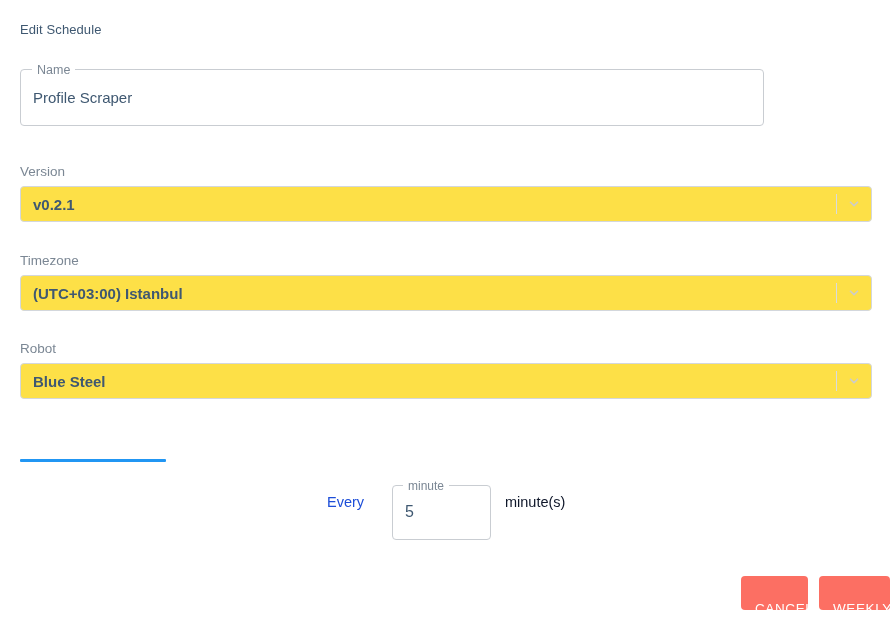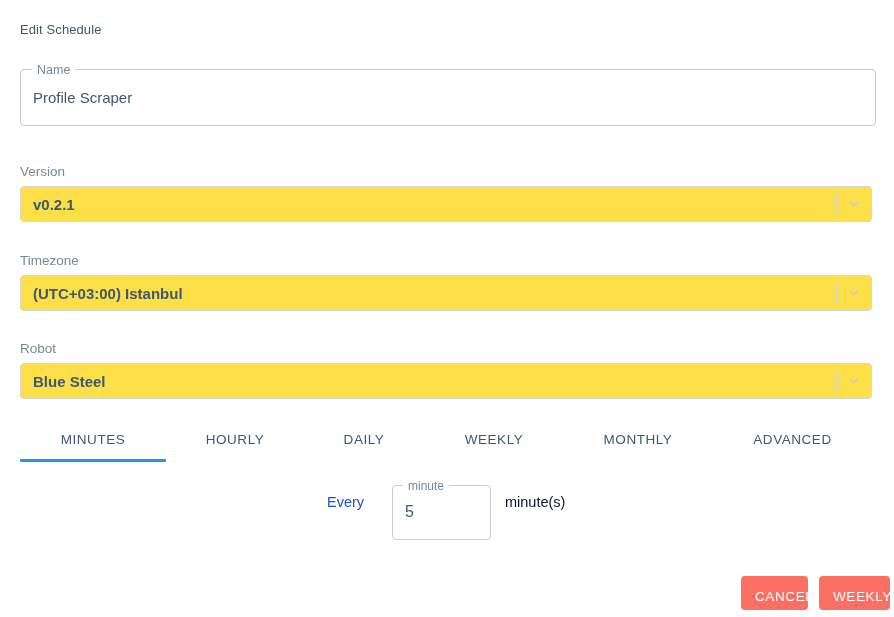--- a/index.html
+++ b/index.html
@@ -58,21 +58,21 @@
     position: absolute;
     left: 12px;
     font-size: 15px;
     color: #3f5871;
     white-space: nowrap;
   }
 
   #name-field {
     left: 20px;
     top: 69px;
-    width: 856px;
+    width: 744px;
     height: 57px;
   }
   #name-field .field-value {
     top: 19px;
   }
 
   #minute-field {
     left: 392px;
     top: 485px;
     width: 99px;
@@ -198,21 +198,21 @@
     box-sizing: border-box;
     height: 34px;
     border: none;
     border-radius: 4px;
     background: #fc6f63;
     color: #ffffff;
     font-family: "Liberation Sans", sans-serif;
     font-size: 13.5px;
     letter-spacing: 0.6px;
     cursor: pointer;
-    padding: 4px 14px;
+    padding: 16px 14px;
     line-height: 34px;
     text-align: center;
   }
   #cancel-button {
     left: 741px;
     top: 576px;
     width: 67px;
   }
   #update-button {
     left: 819px;
@@ -264,28 +264,20 @@
       <span class="select-value">Blue Steel</span>
       <span class="select-divider"></span>
       <span class="select-arrow">
         <svg width="14" height="14" viewBox="0 0 20 20" aria-hidden="true">
           <path d="M5 7.5 L10 12.5 L15 7.5" fill="none" stroke="#cccccc" stroke-width="2.4" stroke-linecap="round" stroke-linejoin="round"></path>
         </svg>
       </span>
     </div>
   </div>
 
-  <div class="tabs">
-    <div class="tab" style="left:0px;width:146px;">MINUTES</div>
-    <div class="tab" style="left:151px;width:128px;">HOURLY</div>
-    <div class="tab" style="left:287px;width:114px;">DAILY</div>
-    <div class="tab" style="left:410px;width:128px;">WEEKLY</div>
-    <div class="tab" style="left:547px;width:142px;">MONTHLY</div>
-    <div class="tab" style="left:703px;width:139px;">ADVANCED</div>
-  </div>
   <div class="tab-underline"></div>
 
   <div class="every-label">Every</div>
 
   <div class="outlined-field" id="minute-field">
     <span class="notch-label">minute</span>
     <span class="field-value">5</span>
   </div>
 
   <div class="unit-label">minute(s)</div>

